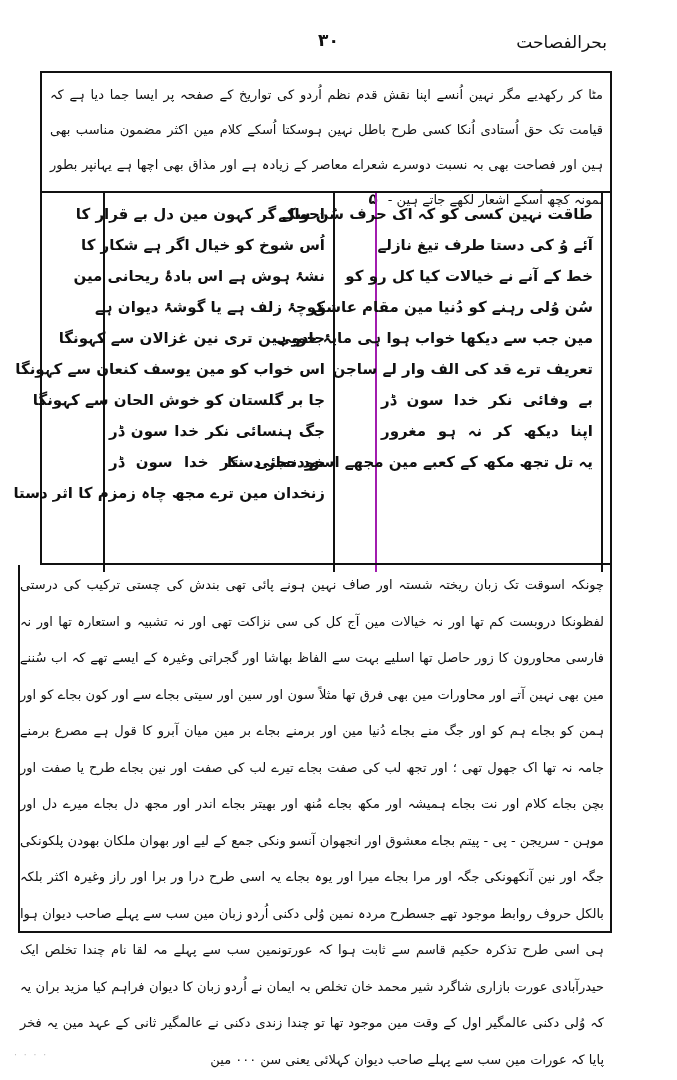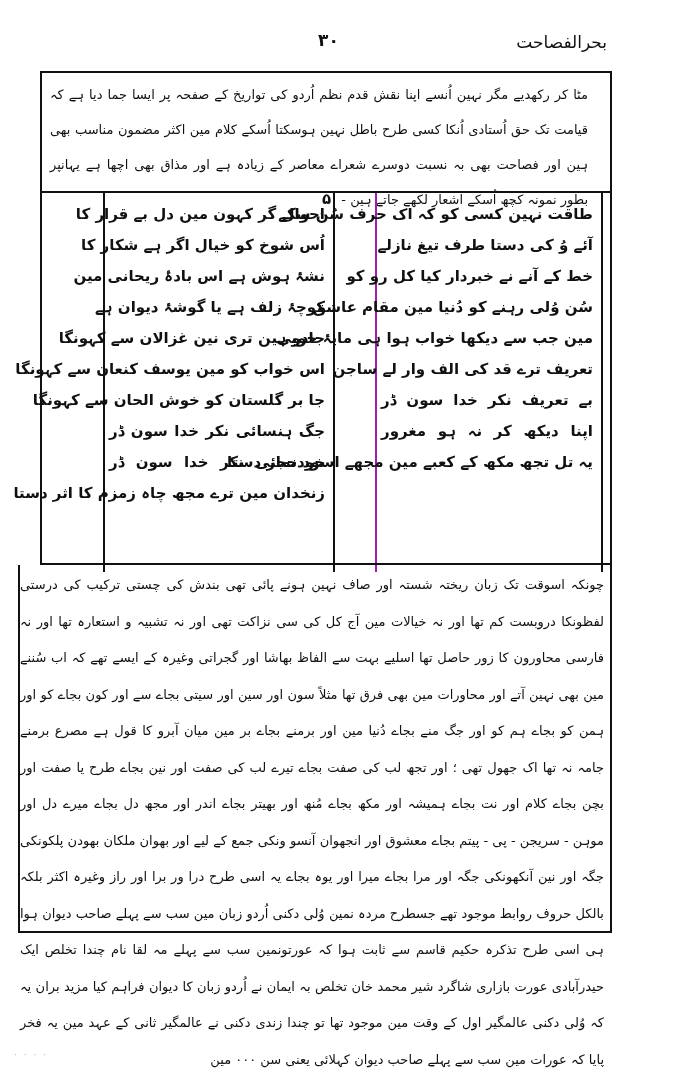--- a/index.html
+++ b/index.html
@@ -12,21 +12,21 @@
     position: absolute; right: 70px; top: 32px;
     font-size: 17px; font-weight: normal; direction: rtl;
   }
   .page-number {
     position: absolute; left: 318px; top: 30px; font-size: 17px; font-weight: bold; direction: rtl;
   }
   .frame-top {
     position: absolute; left: 40px; top: 71px; width: 568px; height: 120px;
     border: 2px solid #111; border-bottom: none;
   }
-  .top-para { direction: rtl; text-align: justify; padding: 4px 22px 0 8px; font-size: 13px; line-height: 35px; }
+  .top-para { direction: rtl; text-align: justify; padding: 4px 7px 0 8px; font-size: 13px; line-height: 35px; }
   .top-para .num { font-weight: bold; font-size: 15px; margin-right: 6px; }
   .hr-line { position: absolute; left: 40px; width: 572px; height: 2px; background: #111; }
   .hr1 { top: 191px; }
   .poem-area { position: absolute; left: 40px; top: 193px; width: 572px; height: 370px; }
   .outer-l { position: absolute; left: 0; top: 0; width: 2px; height: 370px; background: #111; }
   .outer-r { position: absolute; right: 0; top: 0; width: 2px; height: 370px; background: #111; }
   .poem-col {
     position: absolute; top: 0; height: 379px; direction: rtl;
     font-size: 15px; font-weight: bold; line-height: 31px;
   }
@@ -58,25 +58,25 @@
 
   <div class="hr-line hr1"></div>
 
   <div class="poem-area">
     <div class="outer-l"></div>
     <div class="outer-r"></div>
 
     <div class="poem-col col-right">
       <span class="verse">طاقت نہین کسی کو کہ اک حرف سُن سکے</span>
       <span class="verse">آئے وُ کی دستا طرف تیغ نازلے</span>
-      <span class="verse">خط کے آنے نے خبردار کیا کل رو کو</span>
+      <span class="verse">خط کے آنے نے خیالات کیا کل رو کو</span>
       <span class="verse">سُن وُلی رہنے کو دُنیا مین مقام عاشق</span>
       <span class="verse">مین جب سے دیکھا خواب ہوا ہی مایۂ خوبی</span>
       <span class="verse">تعریف ترے قد کی الف وار لے ساجن</span>
-      <span class="verse">بے تعریف نکر خدا سون ڈر</span>
+      <span class="verse">بے وفائی نکر خدا سون ڈر</span>
       <span class="verse">اپنا دیکھ کر نہ ہو مغرور</span>
       <span class="verse">یہ تل تجھ مکھ کے کعبے مین مجھے اسود حجر دستا</span>
     </div>
 
     <div class="poem-col col-left">
       <span class="verse">احوال گر کہون مین دل بے قرار کا</span>
       <span class="verse">اُس شوخ کو خیال اگر ہے شکار کا</span>
       <span class="verse">نشۂ ہوش ہے اس بادۂ ریحانی مین</span>
       <span class="verse">کوچۂ زلف ہے یا گوشۂ دیوان ہے</span>
       <span class="verse">جادو ہین تری نین غزالان سے کہونگا</span>

